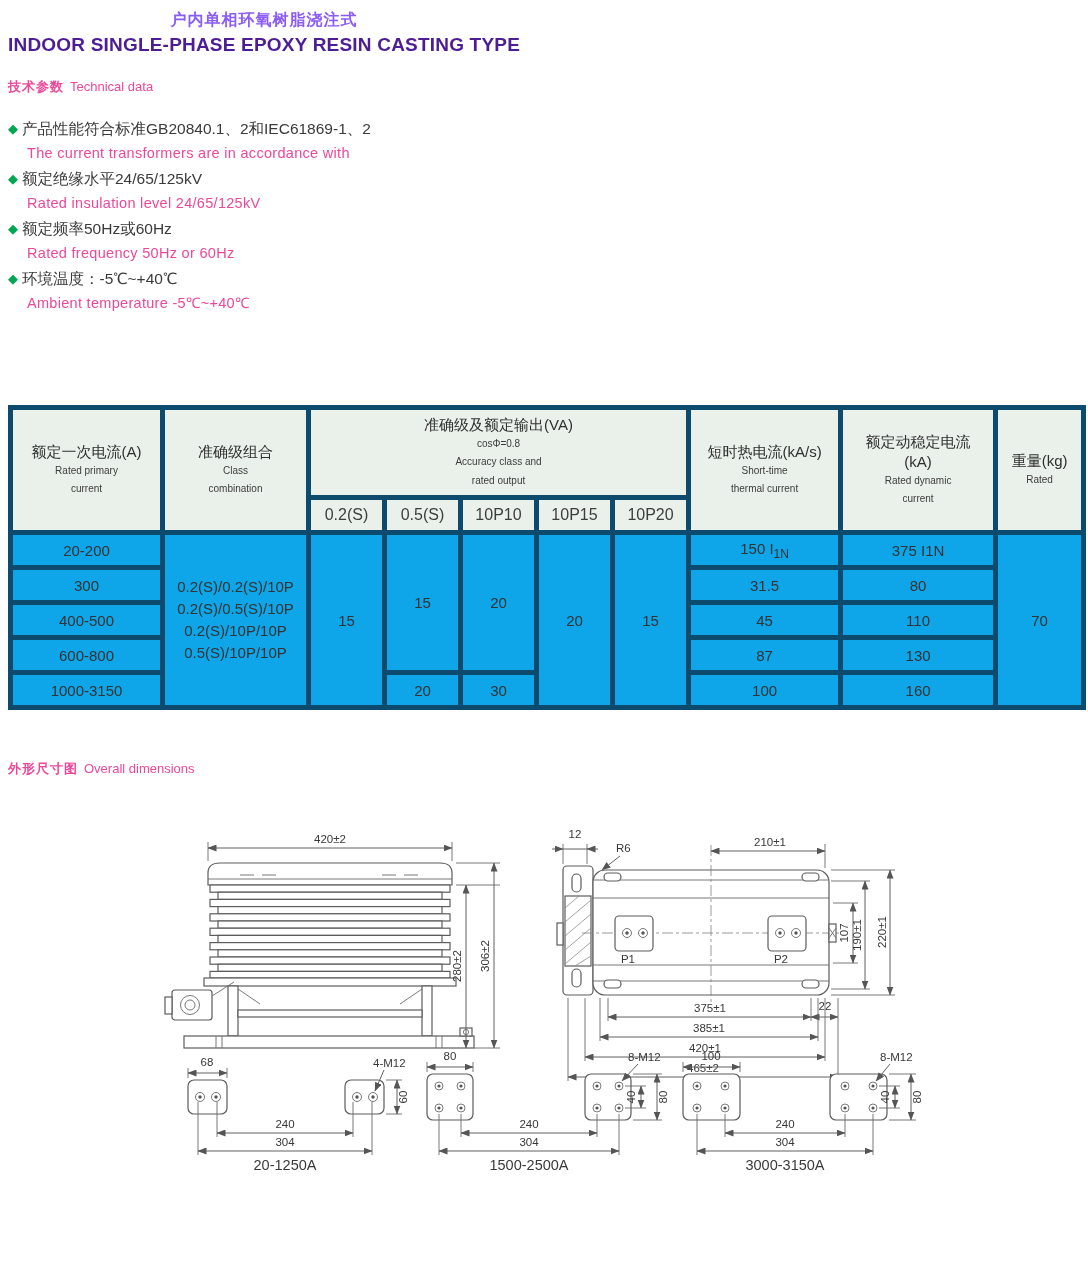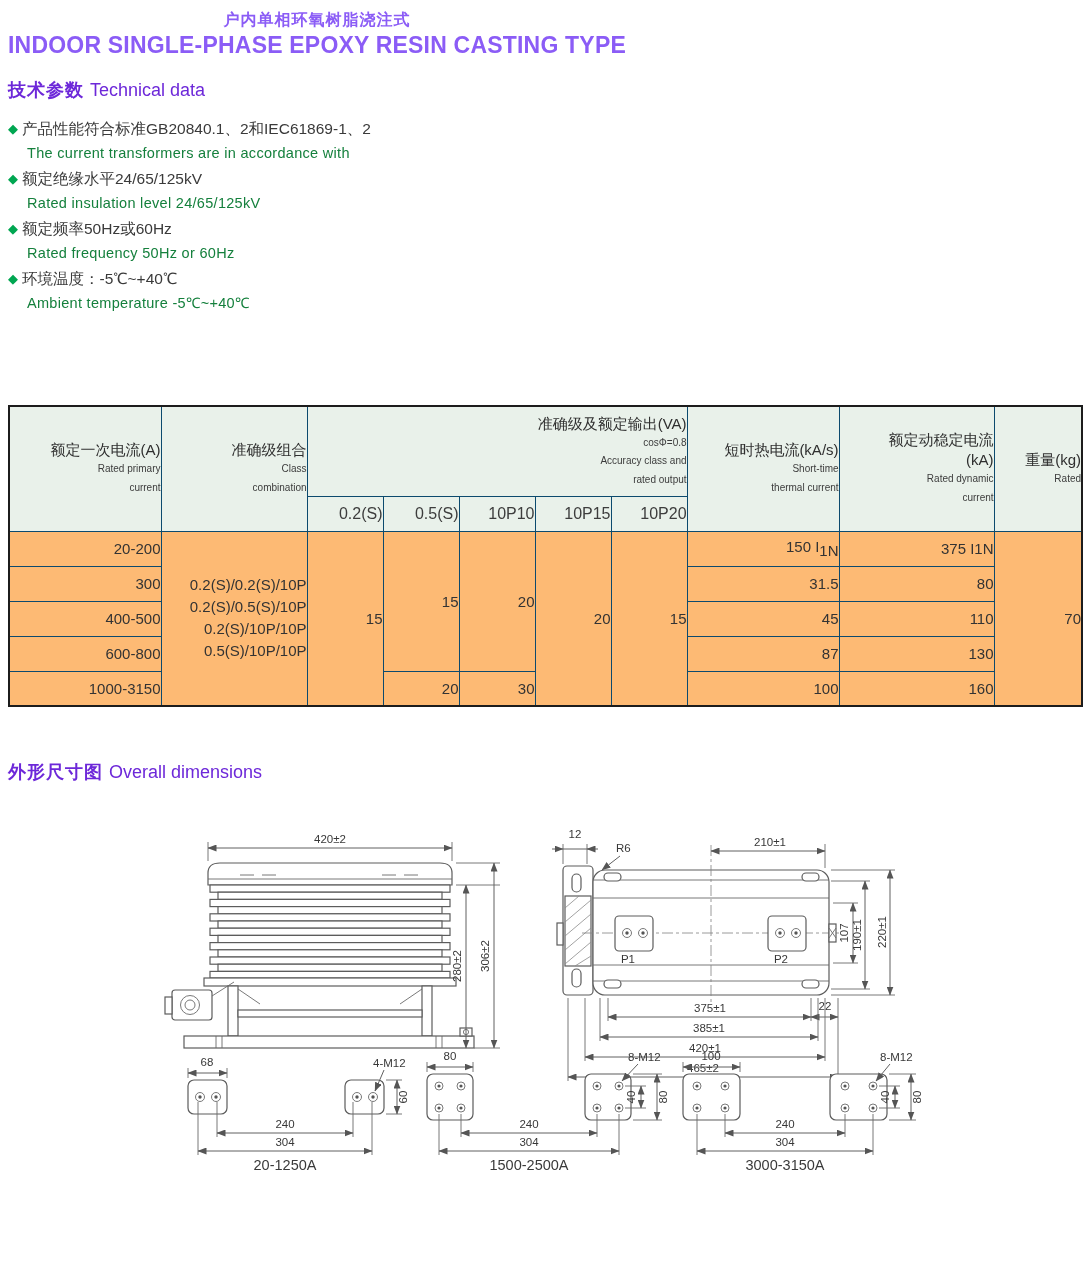--- a/index.html
+++ b/index.html
@@ -1,40 +1,40 @@
 <!DOCTYPE html>
 <html><head>
 <meta charset="utf-8">
 <style>
   html,body{margin:0;padding:0;background:#ffffff;}
   body{width:1088px;height:1273px;position:relative;font-family:"Liberation Sans",sans-serif;color:#3d3d3d;overflow:hidden;}
 
   .titles{position:absolute;left:8px;top:6px;}
   .title-zh{font-size:16px;font-weight:bold;color:#8b5cf6;line-height:27px;letter-spacing:1px;text-align:center;}
-  .title-en{font-size:23px;font-weight:bold;color:#8b5cf6;line-height:24px;letter-spacing:.2px;}
-
-  .sec-heading{position:absolute;left:8px;font-size:18px;color:#6d28d9;}
+  .title-en{font-size:19px;font-weight:bold;color:#4c1d95;line-height:24px;letter-spacing:.2px;}
+
+  .sec-heading{position:absolute;left:8px;font-size:13px;color:#ec4899;}
   .sec-heading .zh{font-weight:bold;letter-spacing:1px;}
   .sec-heading .en{font-weight:normal;margin-left:6px;}
   #sec-technical{top:78px;}
   #sec-dimensions{top:760px;}
 
   .bullets{position:absolute;left:8px;top:116px;width:520px;list-style:none;margin:0;padding:0;}
   .bullets li{margin:0;padding:0;}
   .zh-line{font-size:15.5px;color:#3a3a3a;line-height:25px;}
   .diamond{color:#00a651;font-size:13px;margin-right:4px;vertical-align:1px;}
-  .en-line{font-size:14.5px;color:#15803d;line-height:25px;padding-left:19px;letter-spacing:.3px;}
+  .en-line{font-size:14.5px;color:#ec4899;line-height:25px;padding-left:19px;letter-spacing:.3px;}
 
   table.tech{position:absolute;left:8px;top:405px;width:1073px;border-collapse:collapse;table-layout:fixed;border:2px solid #1c1c1c;}
-  table.tech th,table.tech td{border:1px solid #0c4a6e;text-align:right;vertical-align:middle;padding:0;}
+  table.tech th,table.tech td{border:5px solid #0c4a6e;text-align:center;vertical-align:middle;padding:0;}
   table.tech th{background:#e9f1ea;font-weight:normal;}
   table.tech .hzh{font-size:15px;color:#2f2f2f;line-height:20px;}
   table.tech .hen{font-size:10px;color:#3c3c3c;line-height:18.5px;}
-  table.tech td{background:#fdba74;font-size:15px;color:#333333;}
-  table.tech sub{font-size:15px;}
+  table.tech td{background:#0ea5e9;font-size:15px;color:#333333;}
+  table.tech sub{font-size:12px;}
   .combo div{font-size:15px;line-height:22px;color:#333;}
 
   .drawing{position:absolute;}
   #side-view{left:164px;top:818px;}
   #top-view{left:552px;top:818px;}
   #feet-view{left:160px;top:1032px;}
 
   svg .ol{stroke:#5c5c5c;stroke-width:1.2;fill:#ffffff;}
   svg .thin{stroke:#6a6a6a;stroke-width:.9;fill:none;}
   svg .dl{stroke:#606060;stroke-width:1;fill:none;}

